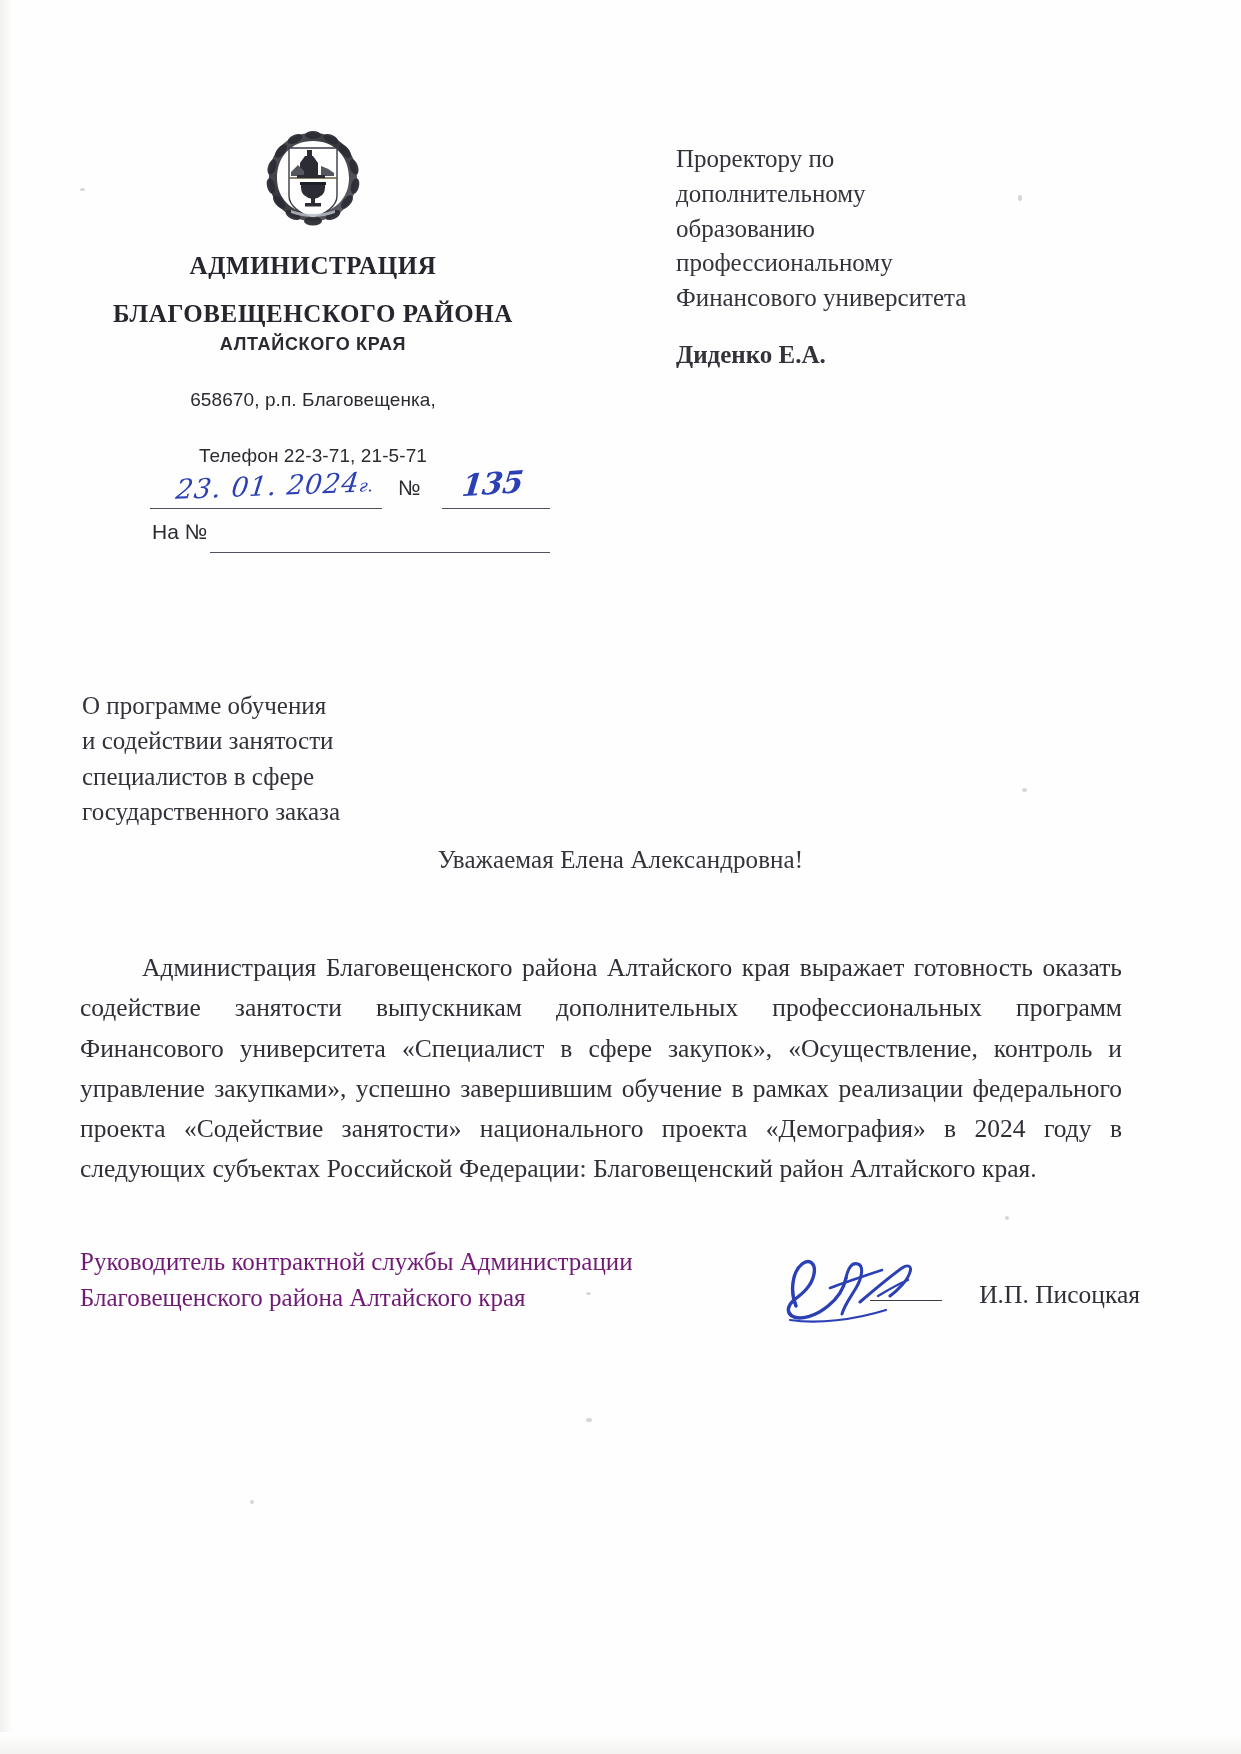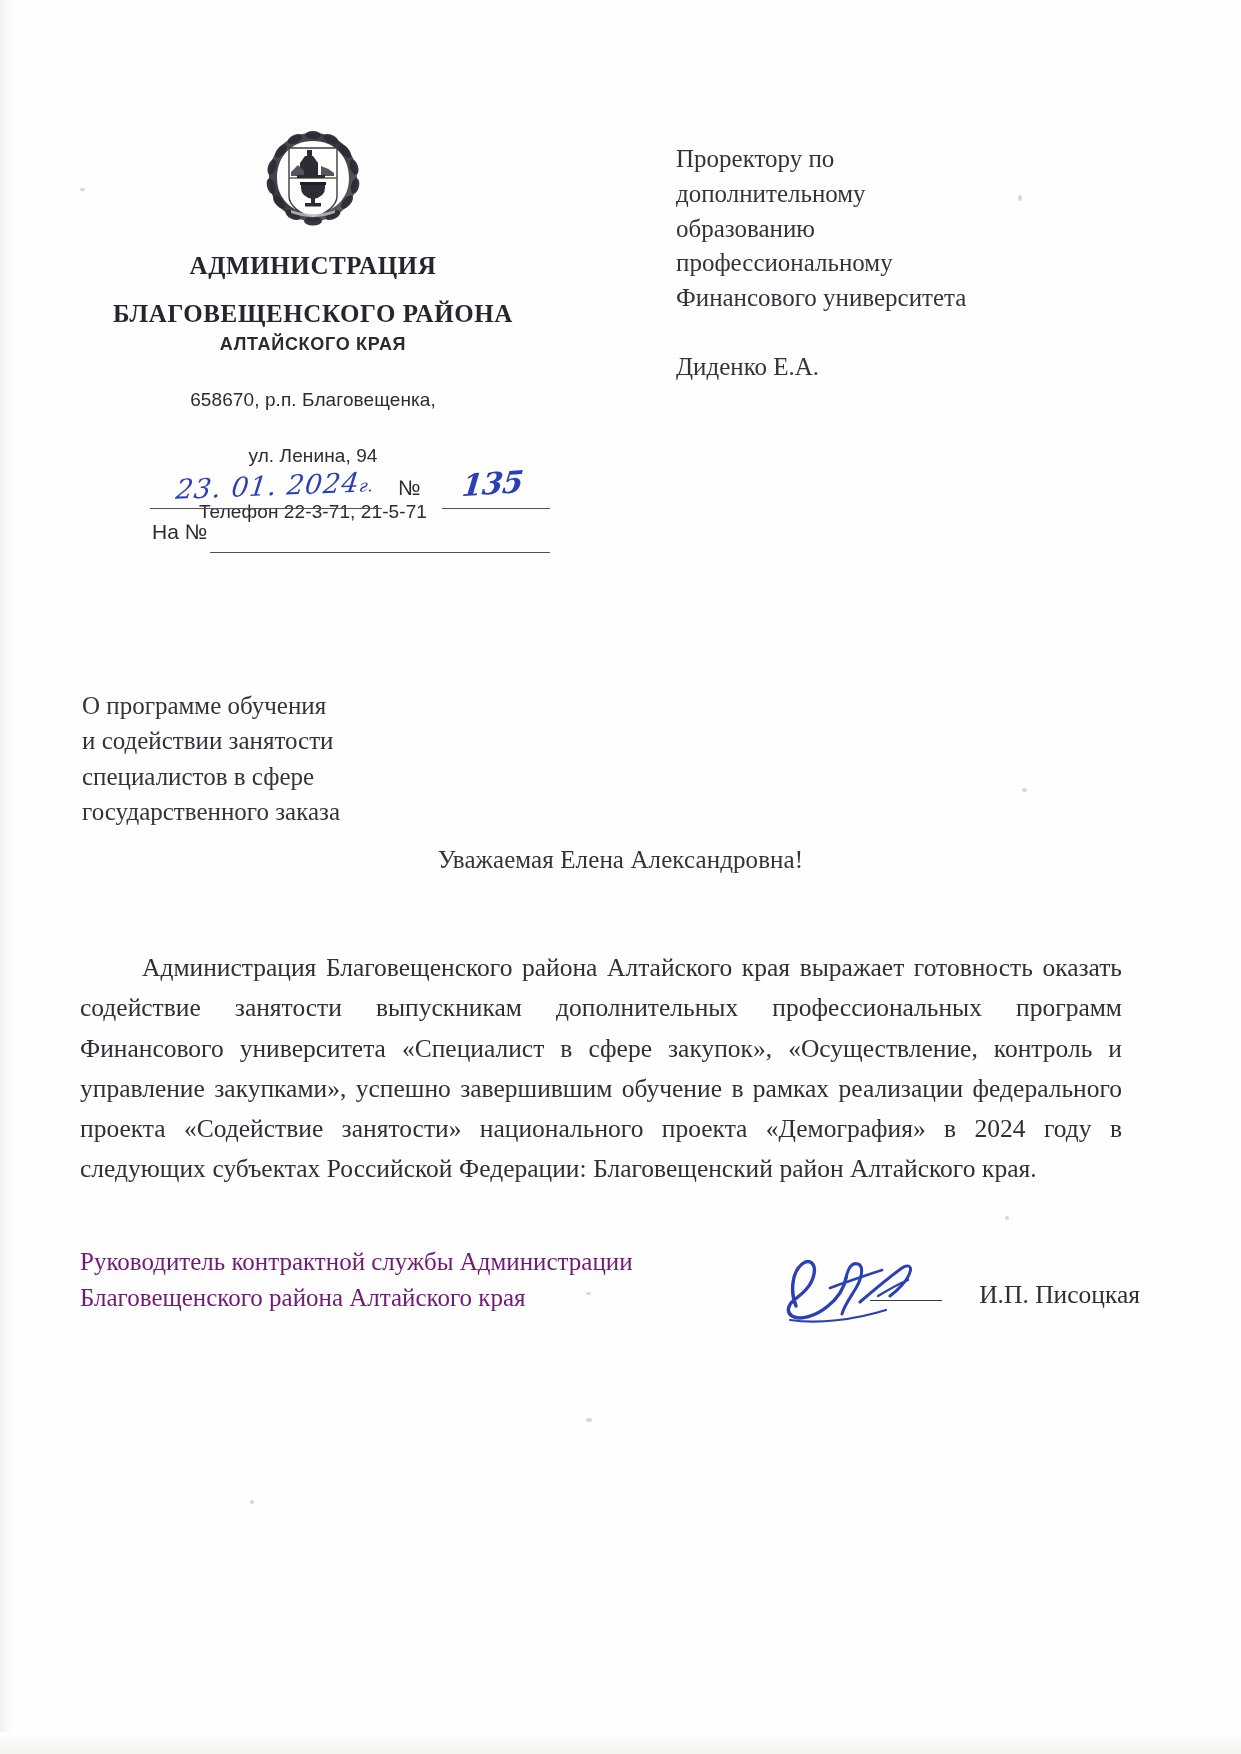--- a/index.html
+++ b/index.html
@@ -166,23 +166,24 @@
   .addressee {
     position: absolute;
     left: 676px;
     top: 142px;
     width: 470px;
     font-size: 25px;
     line-height: 1.39;
     color: #33333b;
   }
   .addressee-name {
-    margin-top: 34px;
+    margin-top: 22px;
     font-size: 25px;
     color: #33333b;
+    font-weight: bold;
   }
 
   
   .subject {
     position: absolute;
     left: 82px;
     top: 688px;
     width: 420px;
     font-size: 25px;
     line-height: 1.41;
@@ -317,21 +318,20 @@
         <rect x="44" y="77" width="16" height="3.5" fill="#2c2c34"></rect>
         <path d="M30 84 q22 8 44 0 v3 q-22 8 -44 0 z" fill="#b9bdc4" opacity="0.85"></path>
       </g>
     </svg>
 
     <div class="org-title">АДМИНИСТРАЦИЯ</div>
     <div class="org-title" style="margin-top:16px;">БЛАГОВЕЩЕНСКОГО РАЙОНА</div>
     <div class="org-region">АЛТАЙСКОГО КРАЯ</div>
 
     <div class="addr-line">658670, р.п. Благовещенка,</div>
-    <div class="addr-line">ул. Ленина, 94</div>
     <div class="addr-line">Телефон 22-3-71, 21-5-71</div>
   </div>
 
   <div class="ref-row">
     <div class="ref-date-slot">
       <span class="hand hand-date">
         <span>23. 01. 2024</span><span class="yr">г.</span>
       </span>
     </div>
     <div class="ref-no-label">№</div>

